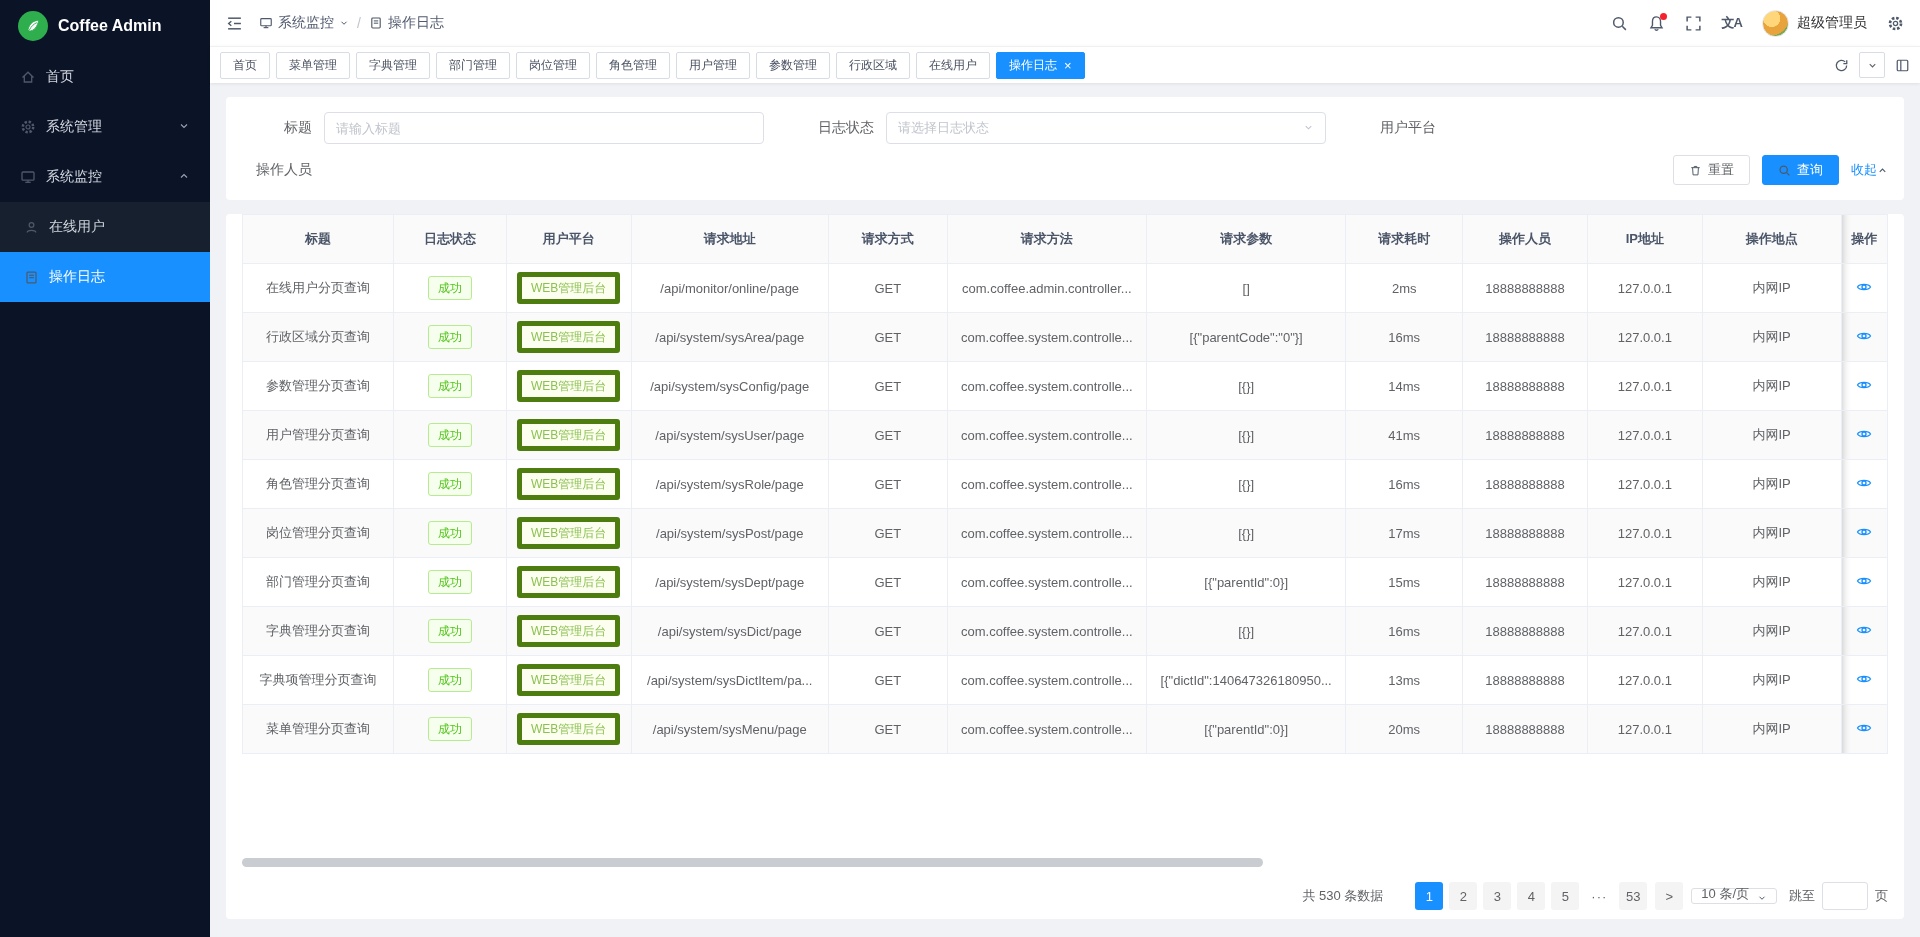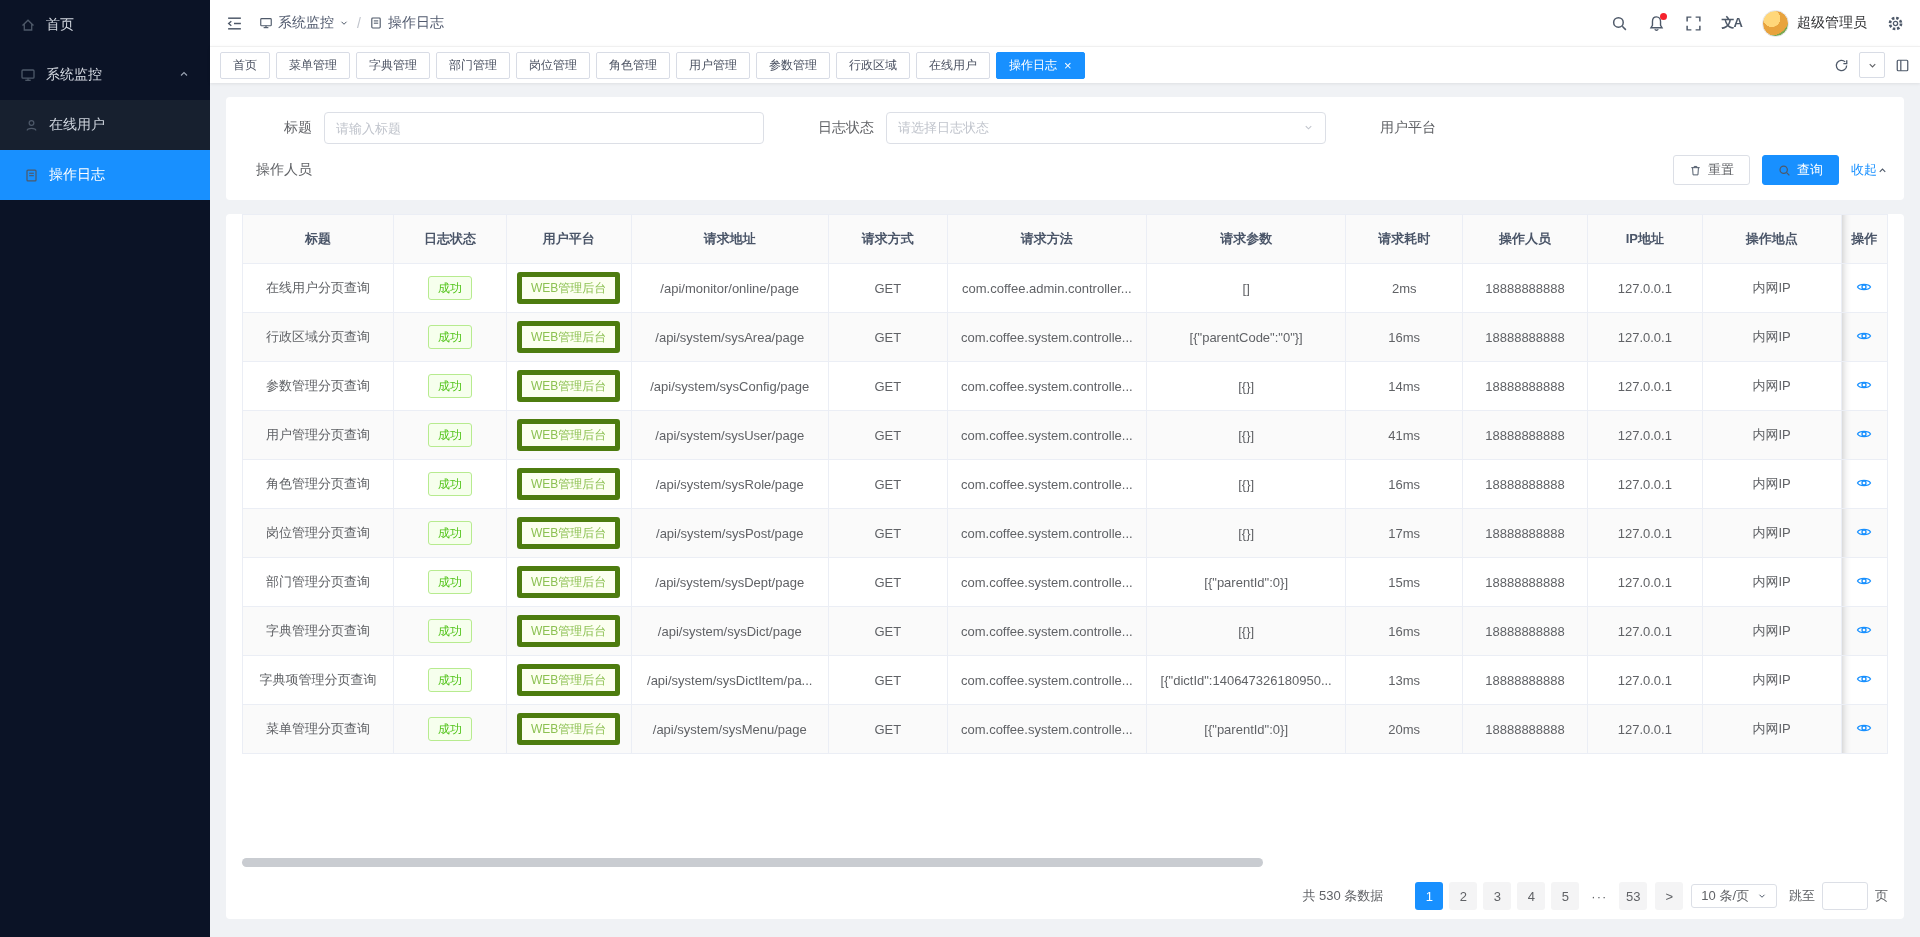--- a/index.html
+++ b/index.html
@@ -84,38 +84,58 @@
   .hscrollbar { height:9px; margin:26px 0 6px; position:relative; flex-shrink:0; }
   .hscroll-thumb { position:absolute; left:0; top:0; height:9px; width:62%; background:#c9ccd1; border-radius:5px; cursor:pointer; }
 
   
   .pagination { height:46px; display:flex; align-items:center; justify-content:flex-end; gap:8px; font-size:13px; color:#606266; flex-shrink:0; }
   .page-total { margin-right:24px; }
   .page-list { display:flex; align-items:center; gap:6px; }
   .page-btn { min-width:28px; height:28px; border:none; border-radius:3px; background:#f4f4f5; color:#606266; font-size:13px; display:inline-flex; align-items:center; justify-content:center; padding:0 6px; cursor:pointer; font-family:inherit; }
   .page-btn.active { background:#1890ff; color:#fff; }
   .page-btn.dots { background:transparent; letter-spacing:1px; }
-  .page-size-select { height:24px; border:1px solid #dcdfe6; border-radius:3px; background:#fff; display:inline-flex; align-items:center; gap:8px; padding:0 9px; cursor:pointer; }
+  .page-size-select { height:16px; border:1px solid #dcdfe6; border-radius:3px; background:#fff; display:inline-flex; align-items:flex-end; gap:8px; padding:0 9px; cursor:pointer; }
   .jump-group { display:inline-flex; align-items:center; gap:7px; margin-left:4px; }
   .jump-input { width:46px; height:28px; border:1px solid #dcdfe6; border-radius:3px; outline:none; text-align:center; font-family:inherit; }
 </style>
 </head>
 <body>
 
 <div class="app">
 
   <aside class="sidebar">
+    <div class="logo">
+      <span class="logo-icon">
+        <svg width="18" height="18" viewBox="0 0 16 16">
+            <path d="M3.5 11.5 C5 4.5 10 3 13 3 C12 8.5 9 12.5 4.5 12.5 Z M4.5 12 C6.5 8 9 6 11.5 5" fill="#ffffff" stroke="#2fae4e" stroke-width="0.8"></path>
+          </svg>
+      </span>
+      <span class="logo-text">Coffee Admin</span>
+    </div>
     <nav class="menu">
       <div class="menu-item">
         <span class="icon-btn">
             <svg width="16" height="16" viewBox="0 0 16 16">
               <path d="M2.5 8.5 L8 3.2 L13.5 8.5 M4.3 7.2 V13 H11.7 V7.2" fill="none" stroke="currentColor" stroke-width="1.3"></path>
             </svg>
           </span>
         <span>首页</span>
+      </div>
+      <div class="menu-item">
+        <span class="icon-btn">
+            <svg width="16" height="16" viewBox="0 0 16 16">
+              <circle cx="8" cy="8" r="5.2" fill="none" stroke="currentColor" stroke-width="2.5" stroke-dasharray="2.4 1.68"></circle>
+              <circle cx="8" cy="8" r="2" fill="none" stroke="currentColor" stroke-width="1.2"></circle>
+            </svg>
+          </span>
+        <span>系统管理</span>
+        <span class="chev"><svg width="12" height="12" viewBox="0 0 16 16">
+              <polyline points="4,6 8,10 12,6" fill="none" stroke="currentColor" stroke-width="1.5"></polyline>
+            </svg></span>
       </div>
       <div class="menu-item">
         <span class="icon-btn">
             <svg width="16" height="16" viewBox="0 0 16 16">
               <rect x="2" y="3" width="12" height="8.2" rx="1" fill="none" stroke="currentColor" stroke-width="1.3"></rect>
               <line x1="8" y1="11.2" x2="8" y2="13.3" stroke="currentColor" stroke-width="1.3"></line>
               <line x1="5.3" y1="13.3" x2="10.7" y2="13.3" stroke="currentColor" stroke-width="1.3"></line>
             </svg>
           </span>
         <span>系统监控</span>

